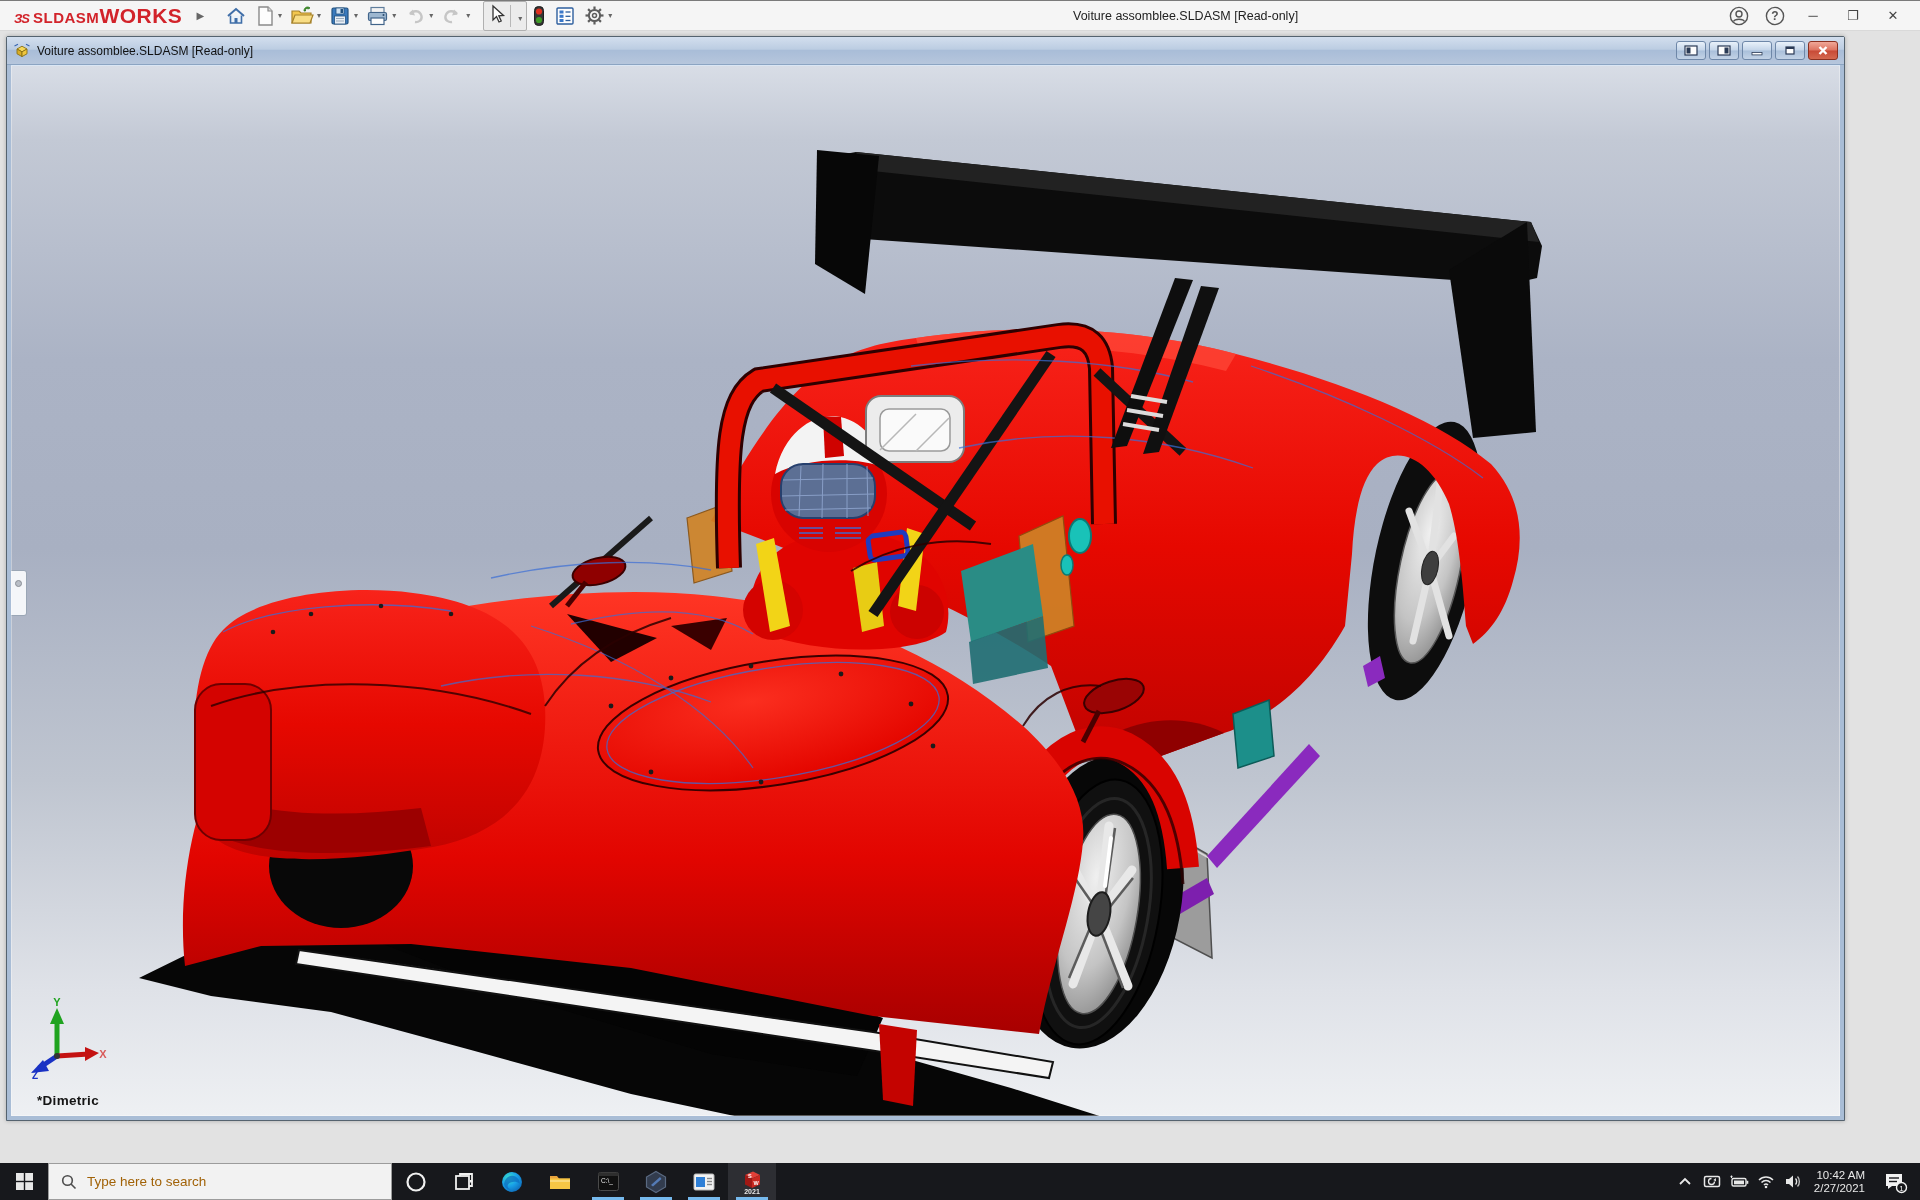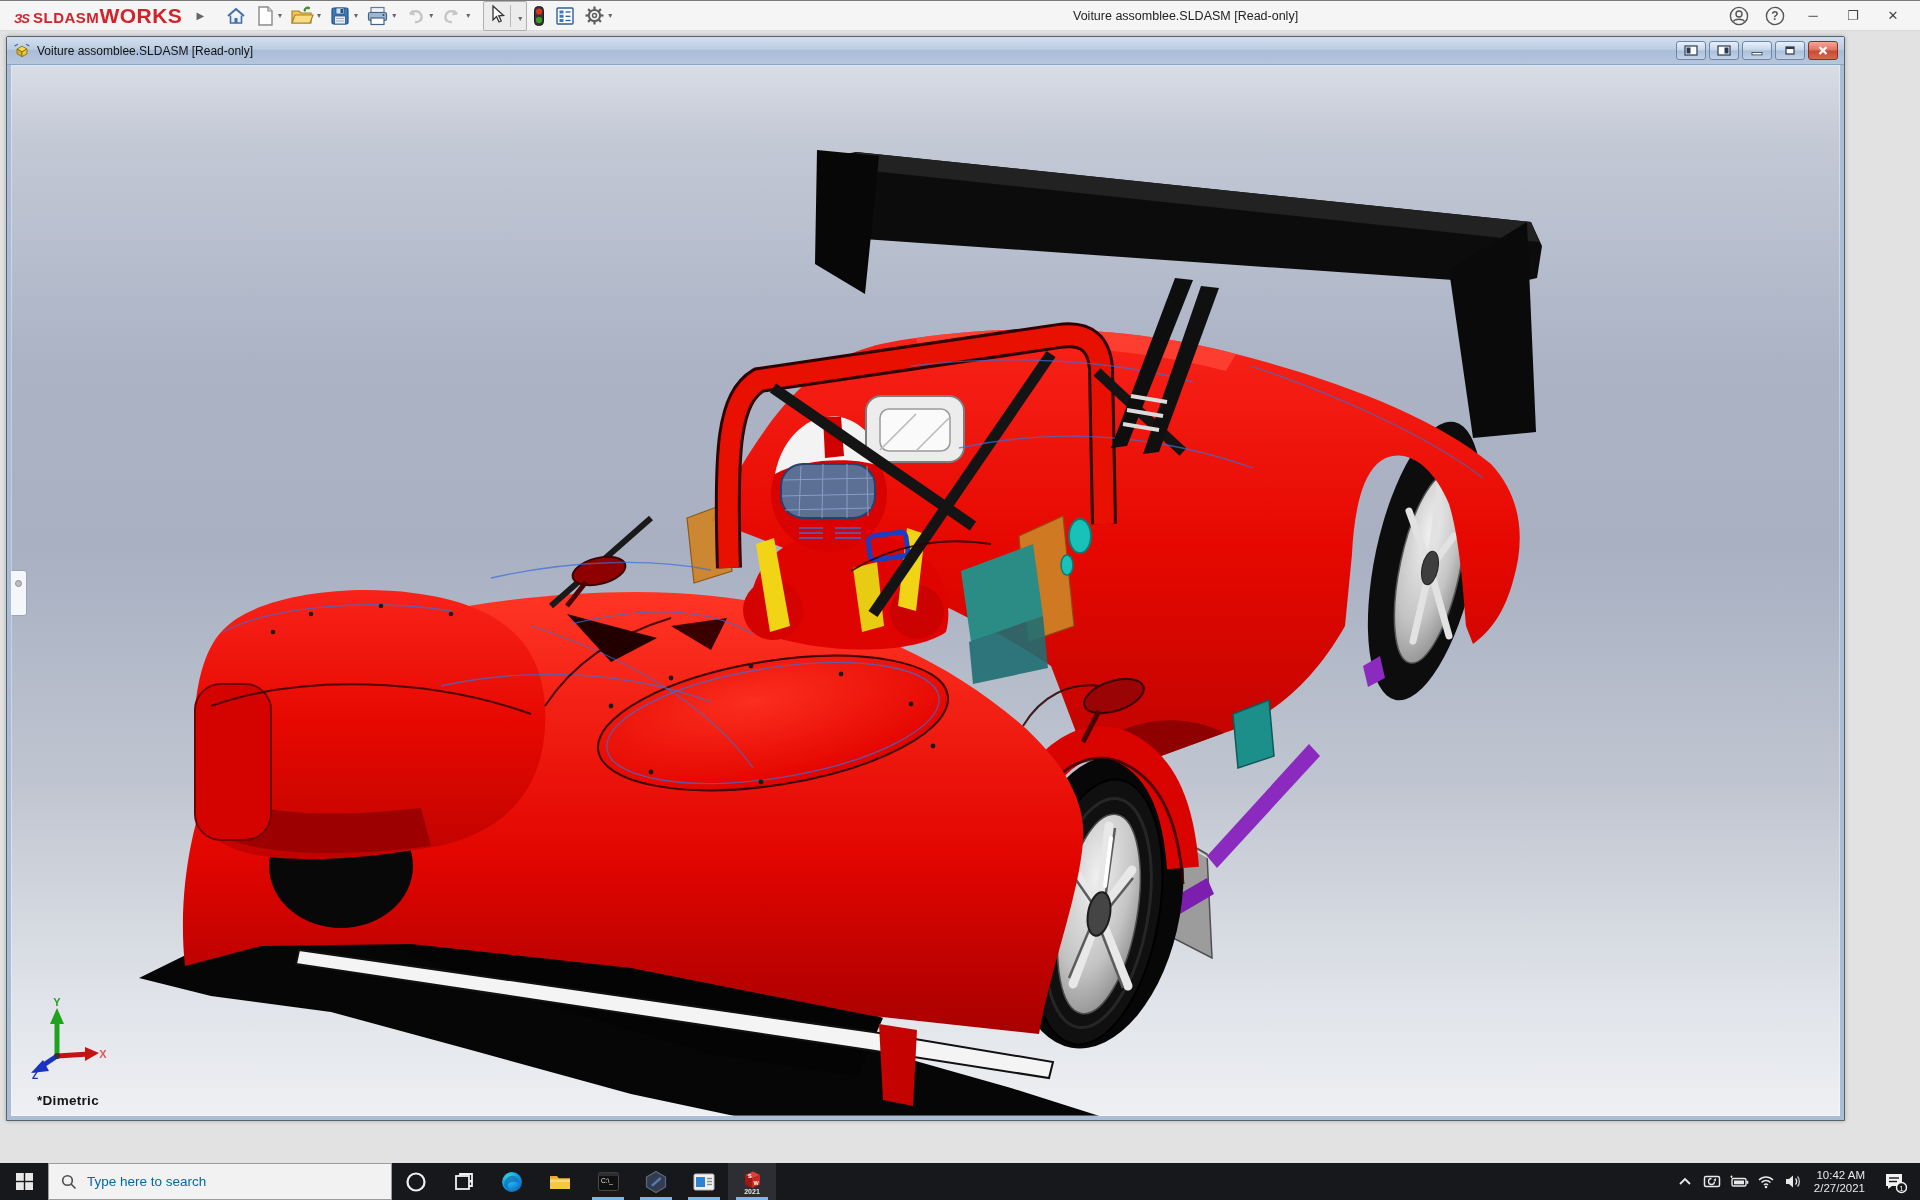--- a/index.html
+++ b/index.html
@@ -34,21 +34,21 @@
   .doc-frame-hl{position:absolute;left:4px;top:28px;width:1829px;height:1051px;pointer-events:none;box-shadow:inset 0 0 0 1px rgba(255,255,255,.35);}
   .car-svg{position:absolute;left:0;top:0;width:1829px;height:1051px;}
   .collapsed-tab{position:absolute;left:0;top:504px;width:16px;height:46px;background:#f4f6f9;border:1px solid #9aa6b5;border-left:none;border-radius:0 3px 3px 0;}
   .collapsed-tab .dot{position:absolute;left:4px;top:9px;width:7px;height:7px;border-radius:50%;background:#b9bec6;border:1px solid #8a8f96;}
   .view-label{position:absolute;left:11px;bottom:8px;font-size:13.5px;font-weight:bold;color:#141414;letter-spacing:.3px;margin-left:15px;}
   .triad{position:absolute;left:12px;bottom:36px;width:86px;height:84px;}
 
   
   .taskbar{position:absolute;left:0;top:1163px;width:1920px;height:37px;background:#17181c;display:flex;align-items:stretch;color:#e8e8e8;}
   .tb-start{width:48px;display:flex;align-items:center;justify-content:center;}
-  .tb-search{width:344px;background:#f2f2f2;border:1px solid #9c9c9c;display:flex;align-items:center;color:#0369a1;}
+  .tb-search{width:344px;background:#f2f2f2;border:1px solid #9c9c9c;display:flex;align-items:center;color:#a16207;}
   .tb-search .mag{margin:0 10px 0 12px;}
   .tb-search .ph{font-size:13.5px;}
   .tb-app{width:48px;display:flex;align-items:center;justify-content:center;position:relative;}
   .tb-app.running::after{content:"";position:absolute;left:8px;right:8px;bottom:0;height:3px;background:#76b9ed;}
   .tb-app.active{background:#2d2e33;}
   .tray{margin-left:auto;display:flex;align-items:center;gap:3px;padding-right:4px;}
   .tray .ticon{width:24px;display:flex;justify-content:center;}
   .tb-clock{text-align:right;font-size:11.5px;line-height:13px;padding:0 6px;white-space:nowrap;}
   .tb-notif{width:42px;display:flex;align-items:center;justify-content:center;position:relative;}
 

